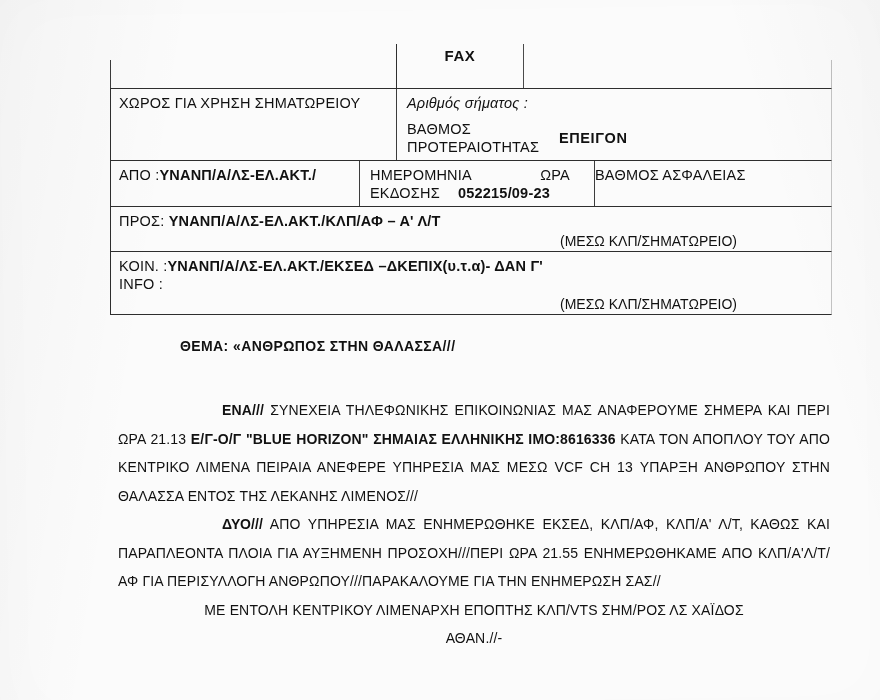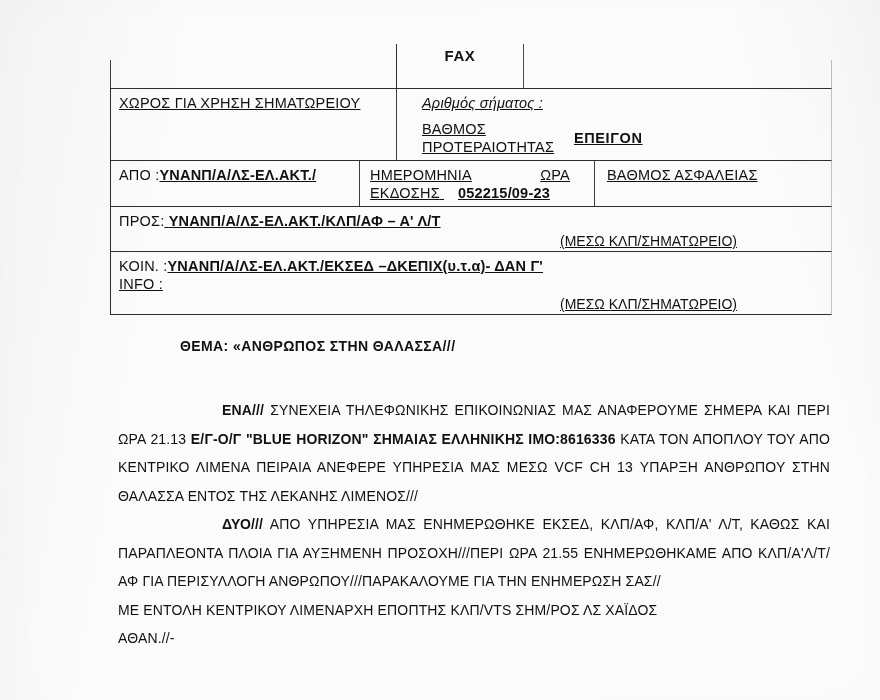--- a/index.html
+++ b/index.html
@@ -85,21 +85,21 @@
 
   .row {
     position: relative;
     border-top: 1.4px solid #2e2e2e;
     border-left: 1.4px solid #2e2e2e;
     border-right: 1.4px solid #c2c2c2;
   }
   .row.last { border-bottom: 1.4px solid #2e2e2e; }
 
   .cellwrap { display: flex; }
-  .cell { position: relative; padding: 5px 6px 4px 8px; text-decoration: underline; }
+  .cell { position: relative; padding: 5px 6px 4px 8px; }
   .divide { border-left: 1.4px solid #3c3c3c; }
   .t-med    { font-size: 14.5px; line-height: 18px; letter-spacing: 0.2px; }
   .t-bold   { font-weight: bold; }
   .t-ital   { font-style: italic; }
 
   .sign-space { height: 46px; }
   .prio-row { display: flex; align-items: flex-start; }
   .prio-lbl { width: 152px; }
   .prio-val { font-size: 14.5px; font-weight: bold; letter-spacing: 0.6px; padding-top: 10px; }
 
@@ -120,21 +120,21 @@
   .body {
     position: absolute;
     left: 88px;
     top: 352px;
     width: 712px;
     font-size: 14px;
     line-height: 28.5px;
     letter-spacing: 0.15px;
   }
   .para { text-align: justify; text-justify: inter-word; }
-  .para.noj { text-align: left; }
+  .para.noj { text-align: center; }
   .indent { display: inline-block; width: 104px; }
   .b { font-weight: bold; }
 </style>
 </head>
 <body>
 
 <div id="scan">
   <div class="paper"></div>
 
   <div class="plane">
@@ -145,21 +145,21 @@
         <div class="fax-cell">
           <div class="lbl">FAX</div>
         </div>
       </div>
 
       <div class="row">
         <div class="cellwrap">
           <div class="cell" style="width:285px;">
             <div class="t-med sign-space">ΧΩΡΟΣ ΓΙΑ ΧΡΗΣΗ ΣΗΜΑΤΩΡΕΙΟΥ</div>
           </div>
-          <div class="cell divide" style="width:435px;padding-left:25px;">
+          <div class="cell divide" style="width:435px;padding-left:10px;">
             <div class="t-med t-ital">Αριθμός σήματος :</div>
             <div class="prio-row" style="margin-top:8px;">
               <div class="prio-lbl">
                 <div class="t-med">ΒΑΘΜΟΣ</div>
                 <div class="t-med">ΠΡΟΤΕΡΑΙΟΤΗΤΑΣ</div>
               </div>
               <div class="prio-val">ΕΠΕΙΓΟΝ</div>
             </div>
           </div>
         </div>
@@ -175,21 +175,21 @@
           <div class="cell divide" style="width:235px;padding-left:10px;">
             <div class="t-med" style="display:flex;justify-content:space-between;padding-right:18px;text-align:center;">
               <span>ΗΜΕΡΟΜΗΝΙΑ</span>
               <span>ΩΡΑ</span>
             </div>
             <div class="t-med">
               <span>ΕΚΔΟΣΗΣ</span>
               <span class="t-bold" style="margin-left:14px;">052215/09-23</span>
             </div>
           </div>
-          <div class="cell divide" style="width:237px;padding-left:12px;">
+          <div class="cell divide" style="width:237px;padding-left:0;">
             <div class="t-med">ΒΑΘΜΟΣ ΑΣΦΑΛΕΙΑΣ</div>
             <div class="t-med"></div>
           </div>
         </div>
       </div>
 
       <div class="row">
         <div class="cell" style="padding-bottom:2px;">
           <div class="t-med">
             <span class="lead">ΠΡΟΣ:</span>

